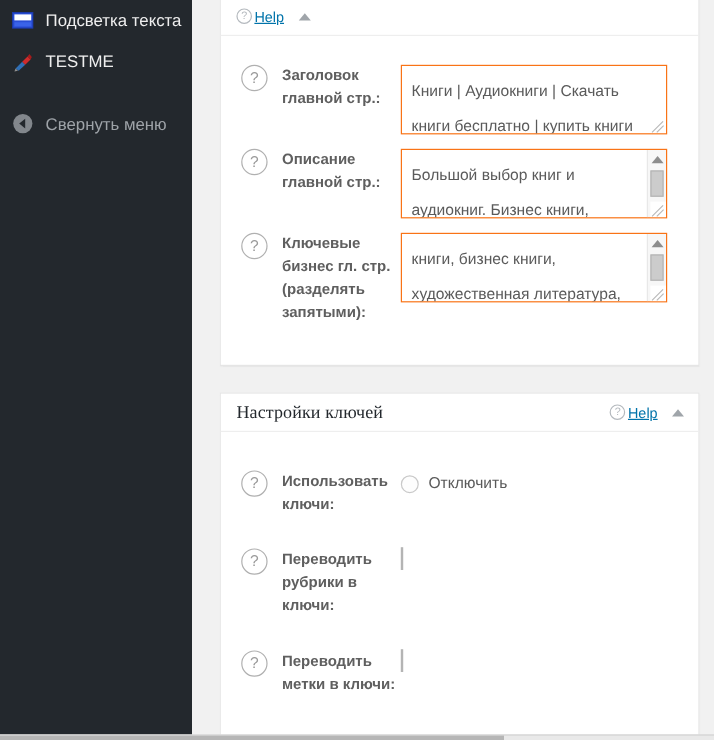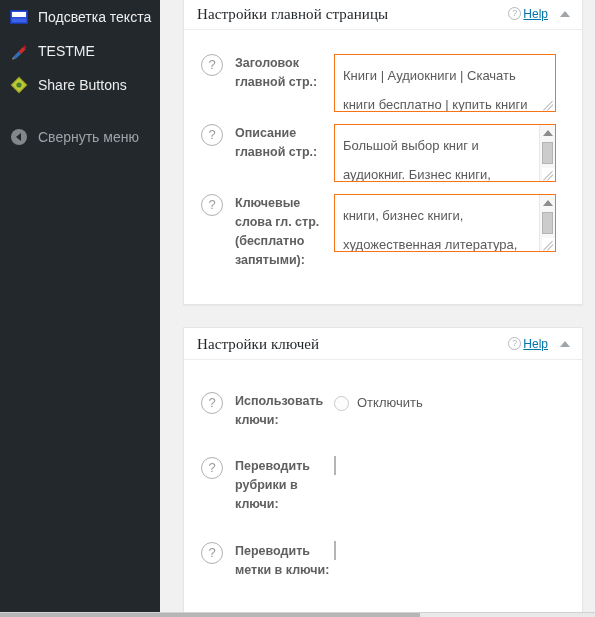--- a/index.html
+++ b/index.html
@@ -280,48 +280,38 @@
         <svg width="18" height="18" viewBox="0 0 18 18">
           <path d="M3 15 L8.5 9.5 L11 12 L5.5 17 Z" fill="#2f6fb5"></path>
           <path d="M8.5 9.5 L13 5 L15.5 7.5 L11 12 Z" fill="#cf2b2b"></path>
           <path d="M13 5 L14.5 3 L16.5 5.5 L15.5 7.5 Z" fill="#a61b1b"></path>
           <path d="M3 15 L2 17.5 L5 17 Z" fill="#8f8f8f"></path>
         </svg>
       </span>
       <span class="mi-label">TESTME</span>
     </div>
 
-    <div class="menu-item">
-      <span class="mi-icon">
-        <svg width="18" height="18" viewBox="0 0 18 18">
-          <rect x="9" y="1.2" width="11" height="11" transform="rotate(45 9 1.2)" fill="#bfc83a" stroke="#8d9620"></rect>
-          <circle cx="9" cy="9" r="2.6" fill="#4a7d2a"></circle>
-        </svg>
-      </span>
-      <span class="mi-label">Share Buttons</span>
-    </div>
 
     <div class="menu-gap"></div>
 
     <div class="collapse-item">
       <span class="ci-icon">
         <svg width="18" height="18" viewBox="0 0 18 18">
           <circle cx="9" cy="9" r="8" fill="#82878c"></circle>
           <path d="M11 5 L6 9 L11 13 Z" fill="#23282d"></path>
         </svg>
       </span>
       <span class="ci-label">Свернуть меню</span>
     </div>
   </div>
 
   <div class="content">
 
     <div class="panel" id="panel-home">
       <div class="panel-header">
-        <div class="panel-title">Настройки главной страницы</div>
         <div class="panel-header-right">
           <div class="help-wrap">
             <span class="qcircle-sm">?</span>
             <span class="help-link">Help</span>
           </div>
           <span class="toggle-arrow"></span>
         </div>
       </div>
 
       <div class="panel-body">
@@ -348,21 +338,21 @@
                 <span class="sb-thumb"></span>
                 <span class="sb-arrow-dn"></span>
               </div>
               <div class="resize-grip"></div>
             </div>
           </div>
         </div>
 
         <div class="form-row" style="padding-top:12px;">
           <div class="qcircle">?</div>
-          <div class="row-label">Ключевые слова гл. стр. (бесплатно запятыми):</div>
+          <div class="row-label">Ключевые бизнес гл. стр. (разделять запятыми):</div>
           <div class="row-field">
             <div class="ta-wrap" style="width:222px;height:58px;">
               <div class="ta-text" style="padding-right:22px;">книги, бизнес книги, художественная литература,</div>
               <div class="ta-scroll">
                 <span class="sb-arrow-up"></span>
                 <span class="sb-thumb"></span>
                 <span class="sb-arrow-dn"></span>
               </div>
               <div class="resize-grip"></div>
             </div>

